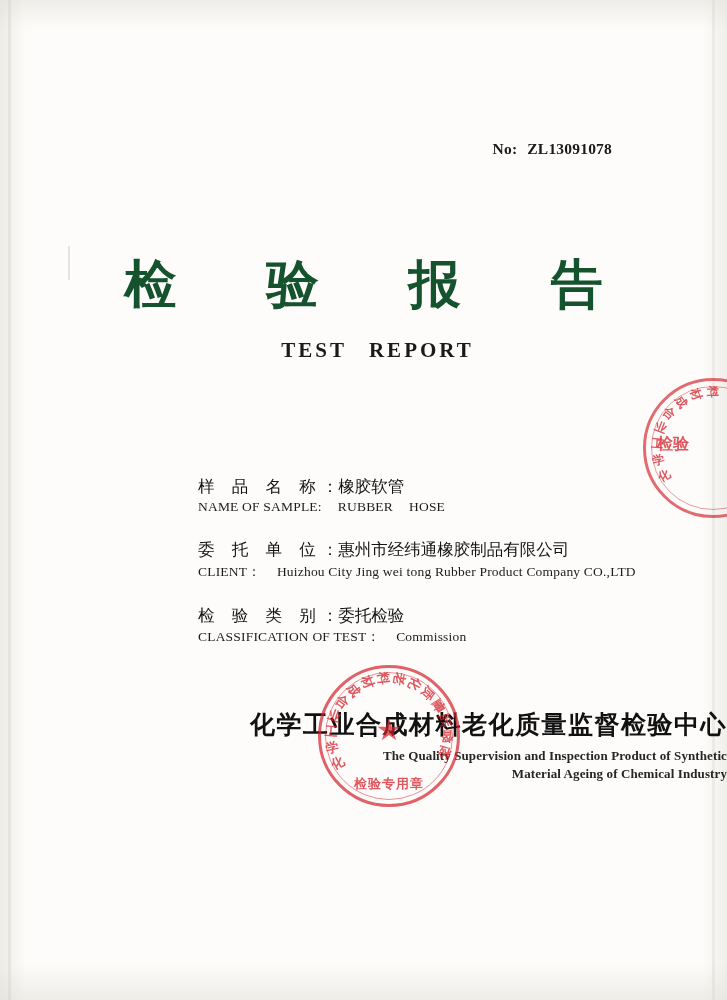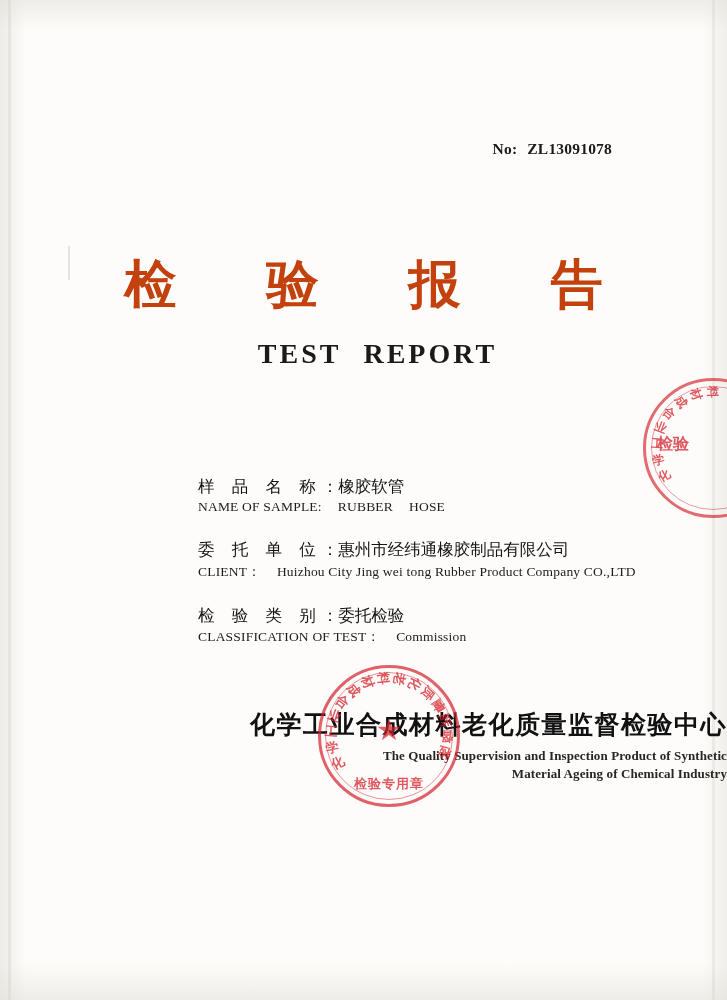--- a/index.html
+++ b/index.html
@@ -52,29 +52,29 @@
     position: absolute;
     top: 250px;
     left: 0;
     right: 0;
     text-align: center;
     font-family: "DejaVu Serif", serif;
     font-size: 52px;
     font-weight: bold;
     letter-spacing: 36px;
     text-indent: 36px;
-    color: #c2410c;
+    color: #14532d;
   }
   .title-en {
     position: absolute;
     top: 338px;
     left: 0;
     right: 0;
     text-align: center;
-    font-size: 28px;
+    font-size: 21px;
     font-weight: bold;
     letter-spacing: 3px;
     color: #1a1a1a;
     padding-left: 28px;
   }
   .title-en .gap { display: inline-block; width: 22px; }
 
   .fields {
     position: absolute;
     top: 476px;

